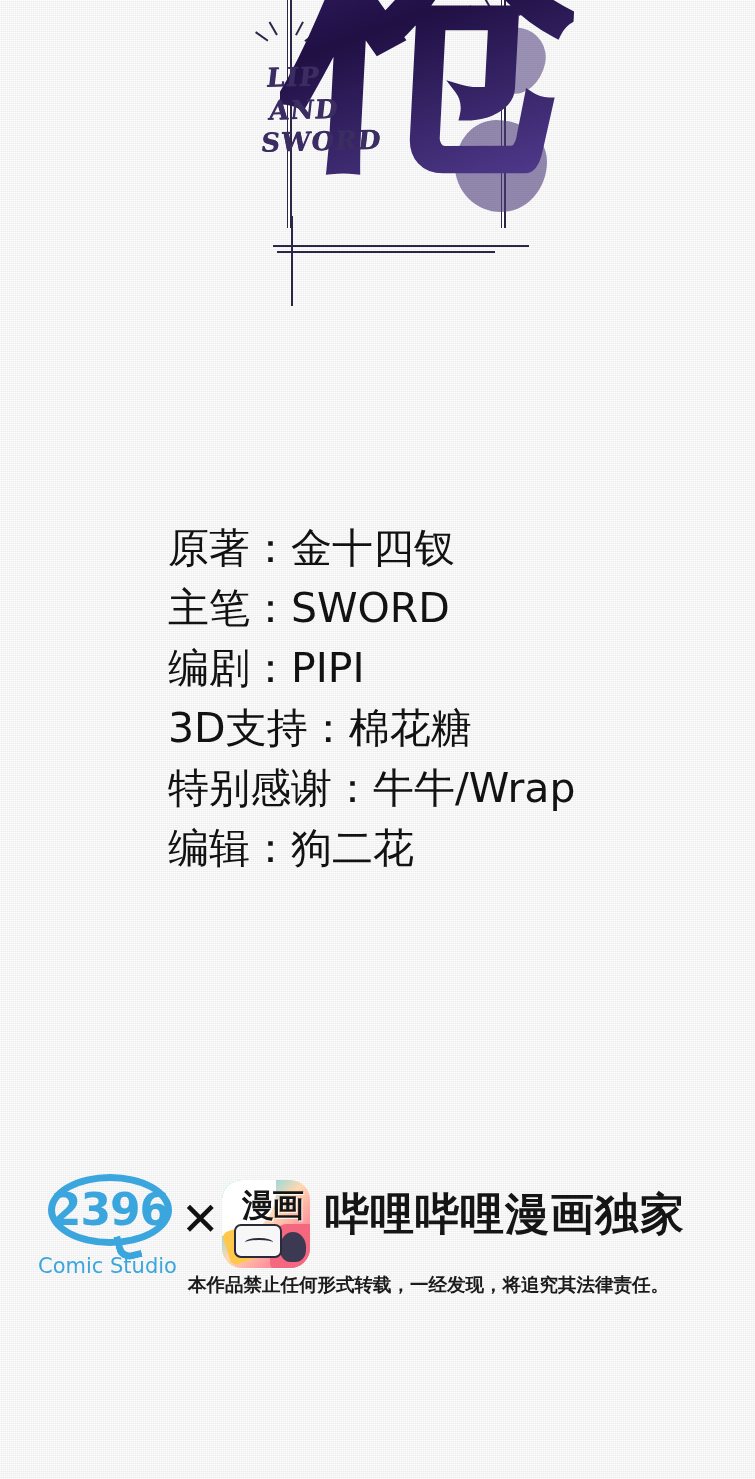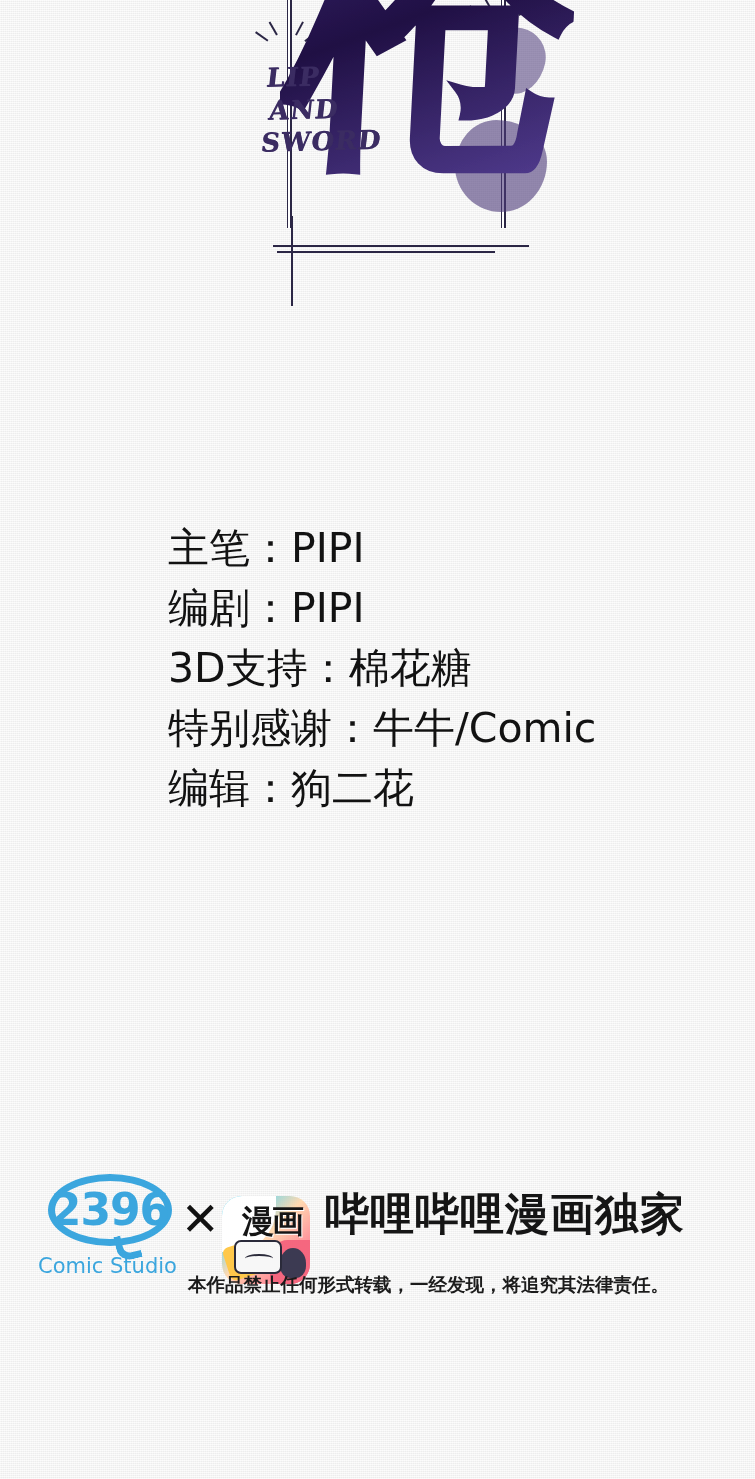--- a/index.html
+++ b/index.html
@@ -155,21 +155,20 @@
     font-size:46px; font-weight:700; color:#111;
     font-family:"DejaVu Sans","Liberation Sans",sans-serif;
   }
   
   .app-icon{
     position:absolute; left:222px; top:12px;
     width:88px; height:88px;
     border-radius:20px;
     overflow:hidden;
     background:linear-gradient(135deg,#35c7e8 0%,#6fd8ef 22%,#ffd9b0 48%,#ff9a9e 72%,#f46a8a 100%);
-    margin-top:16px;
   }
   .app-icon .ic-white{
     position:absolute; left:-8px; top:-6px;
     width:62px; height:62px; background:#fff;
     border-radius:0 0 70% 0;
   }
   .app-icon .ic-yellow{
     position:absolute; left:4px; bottom:6px;
     width:30px; height:34px; background:#ffc84a;
     border-radius:6px; transform:rotate(-18deg);
@@ -253,24 +252,25 @@
     <div>AND</div>
     <div>SWORD</div>
   </div>
 
   <div class="frame-h1"></div>
   <div class="frame-h2"></div>
   <div class="frame-v"></div>
 </div>
 
 <div class="credits">
-  <div class="credit-line">主笔：PIPI</div>
+  <div class="credit-line">原著：金十四钗</div>
+  <div class="credit-line">主笔：SWORD</div>
   <div class="credit-line">编剧：PIPI</div>
   <div class="credit-line">3D支持：棉花糖</div>
-  <div class="credit-line">特别感谢：牛牛/Comic</div>
+  <div class="credit-line">特别感谢：牛牛/Wrap</div>
   <div class="credit-line">编辑：狗二花</div>
 </div>
 
 <div class="footer">
   <div class="footer-row">
 
     <div class="studio-logo">
       <div class="bubble"></div>
       <div class="bubble-tail"></div>
       <div class="bubble-num">2396</div>

